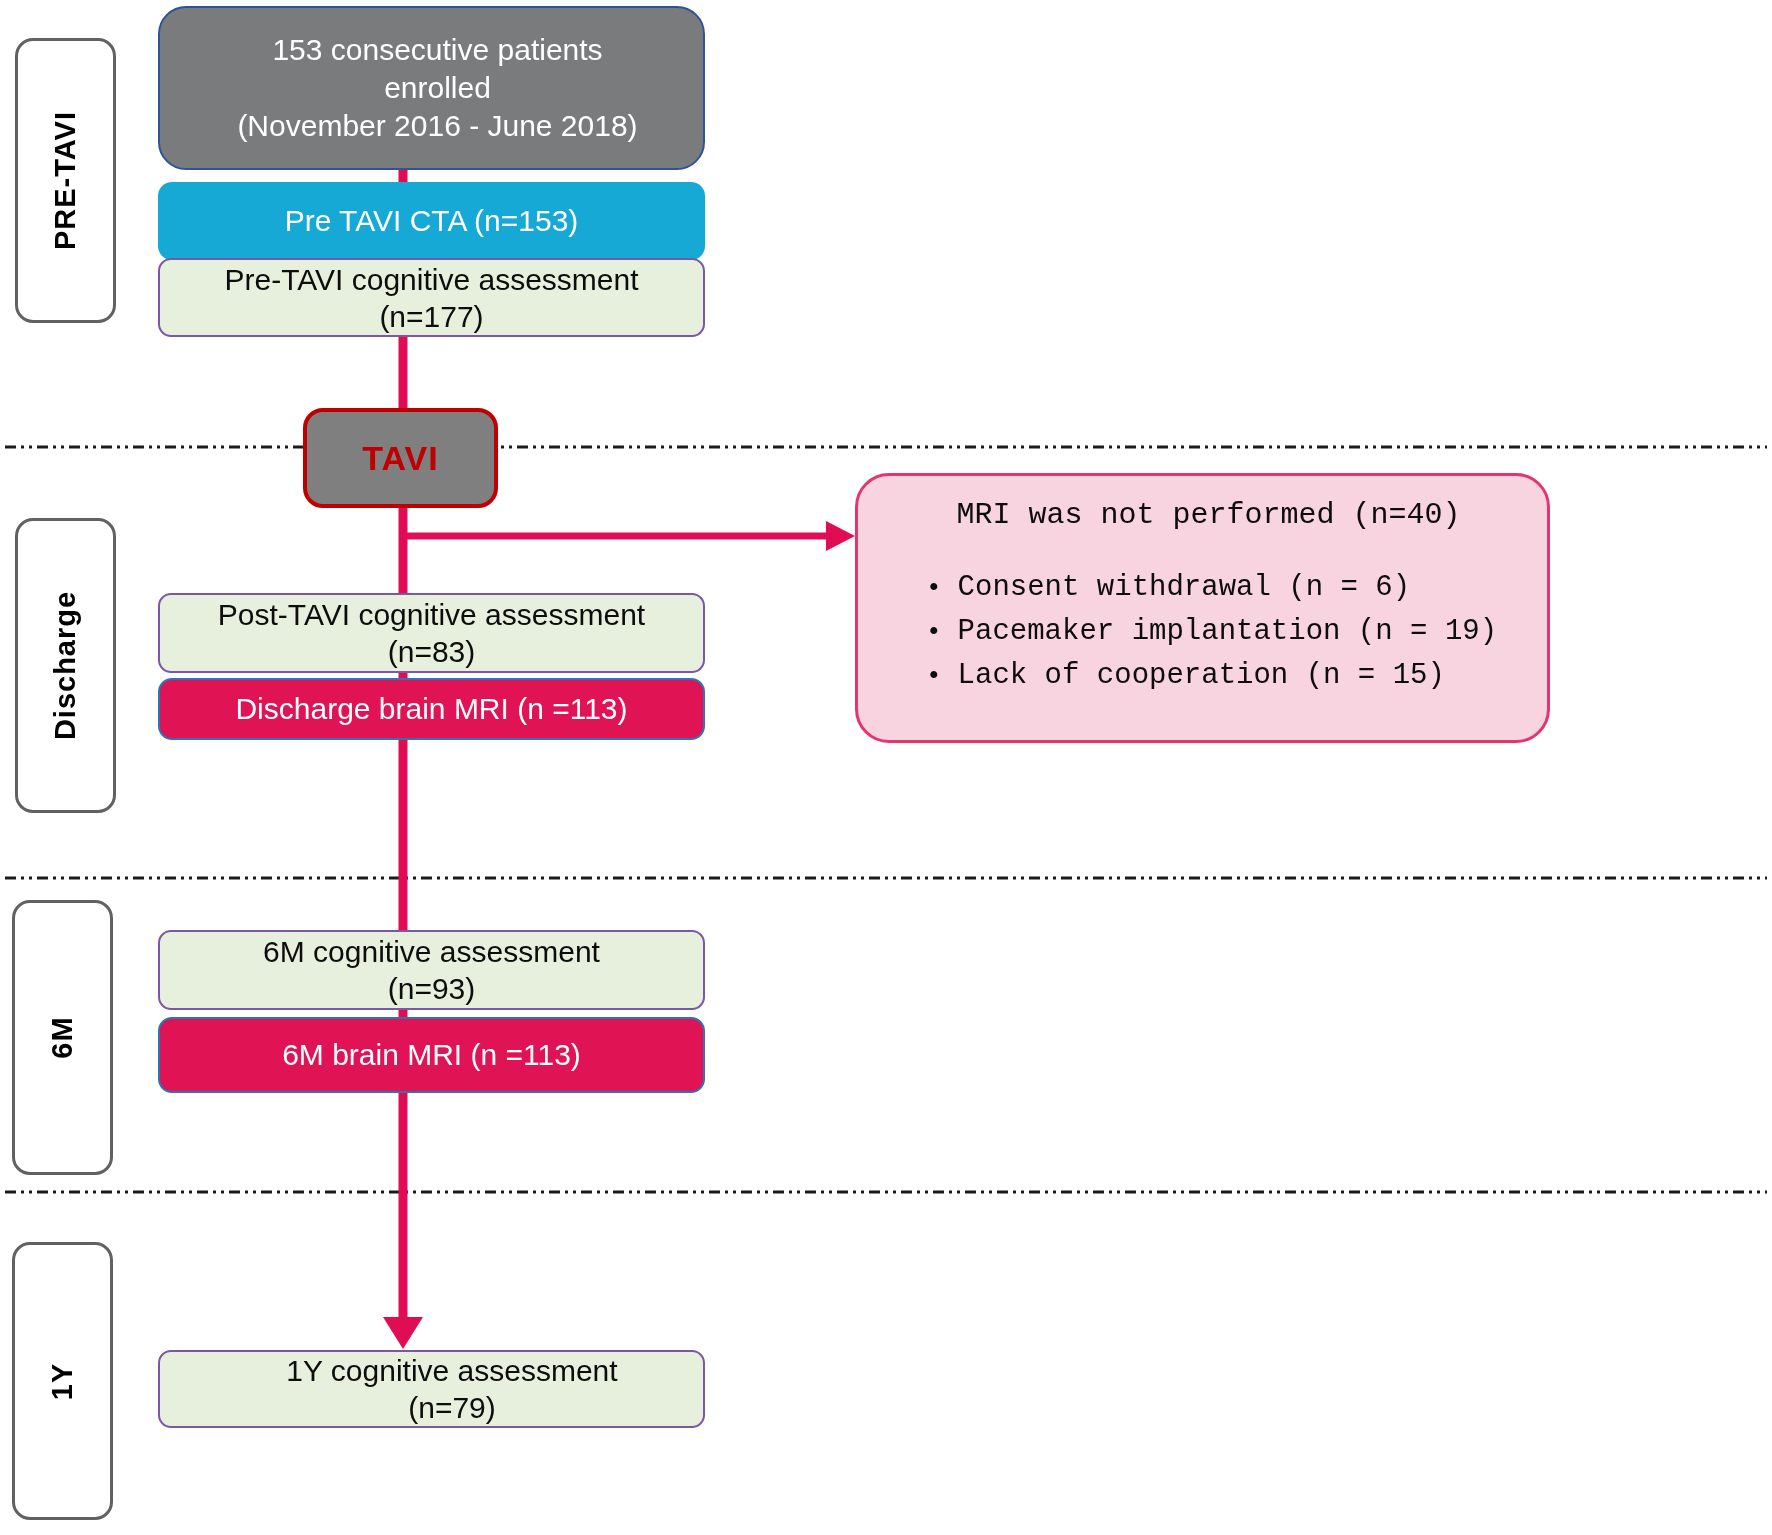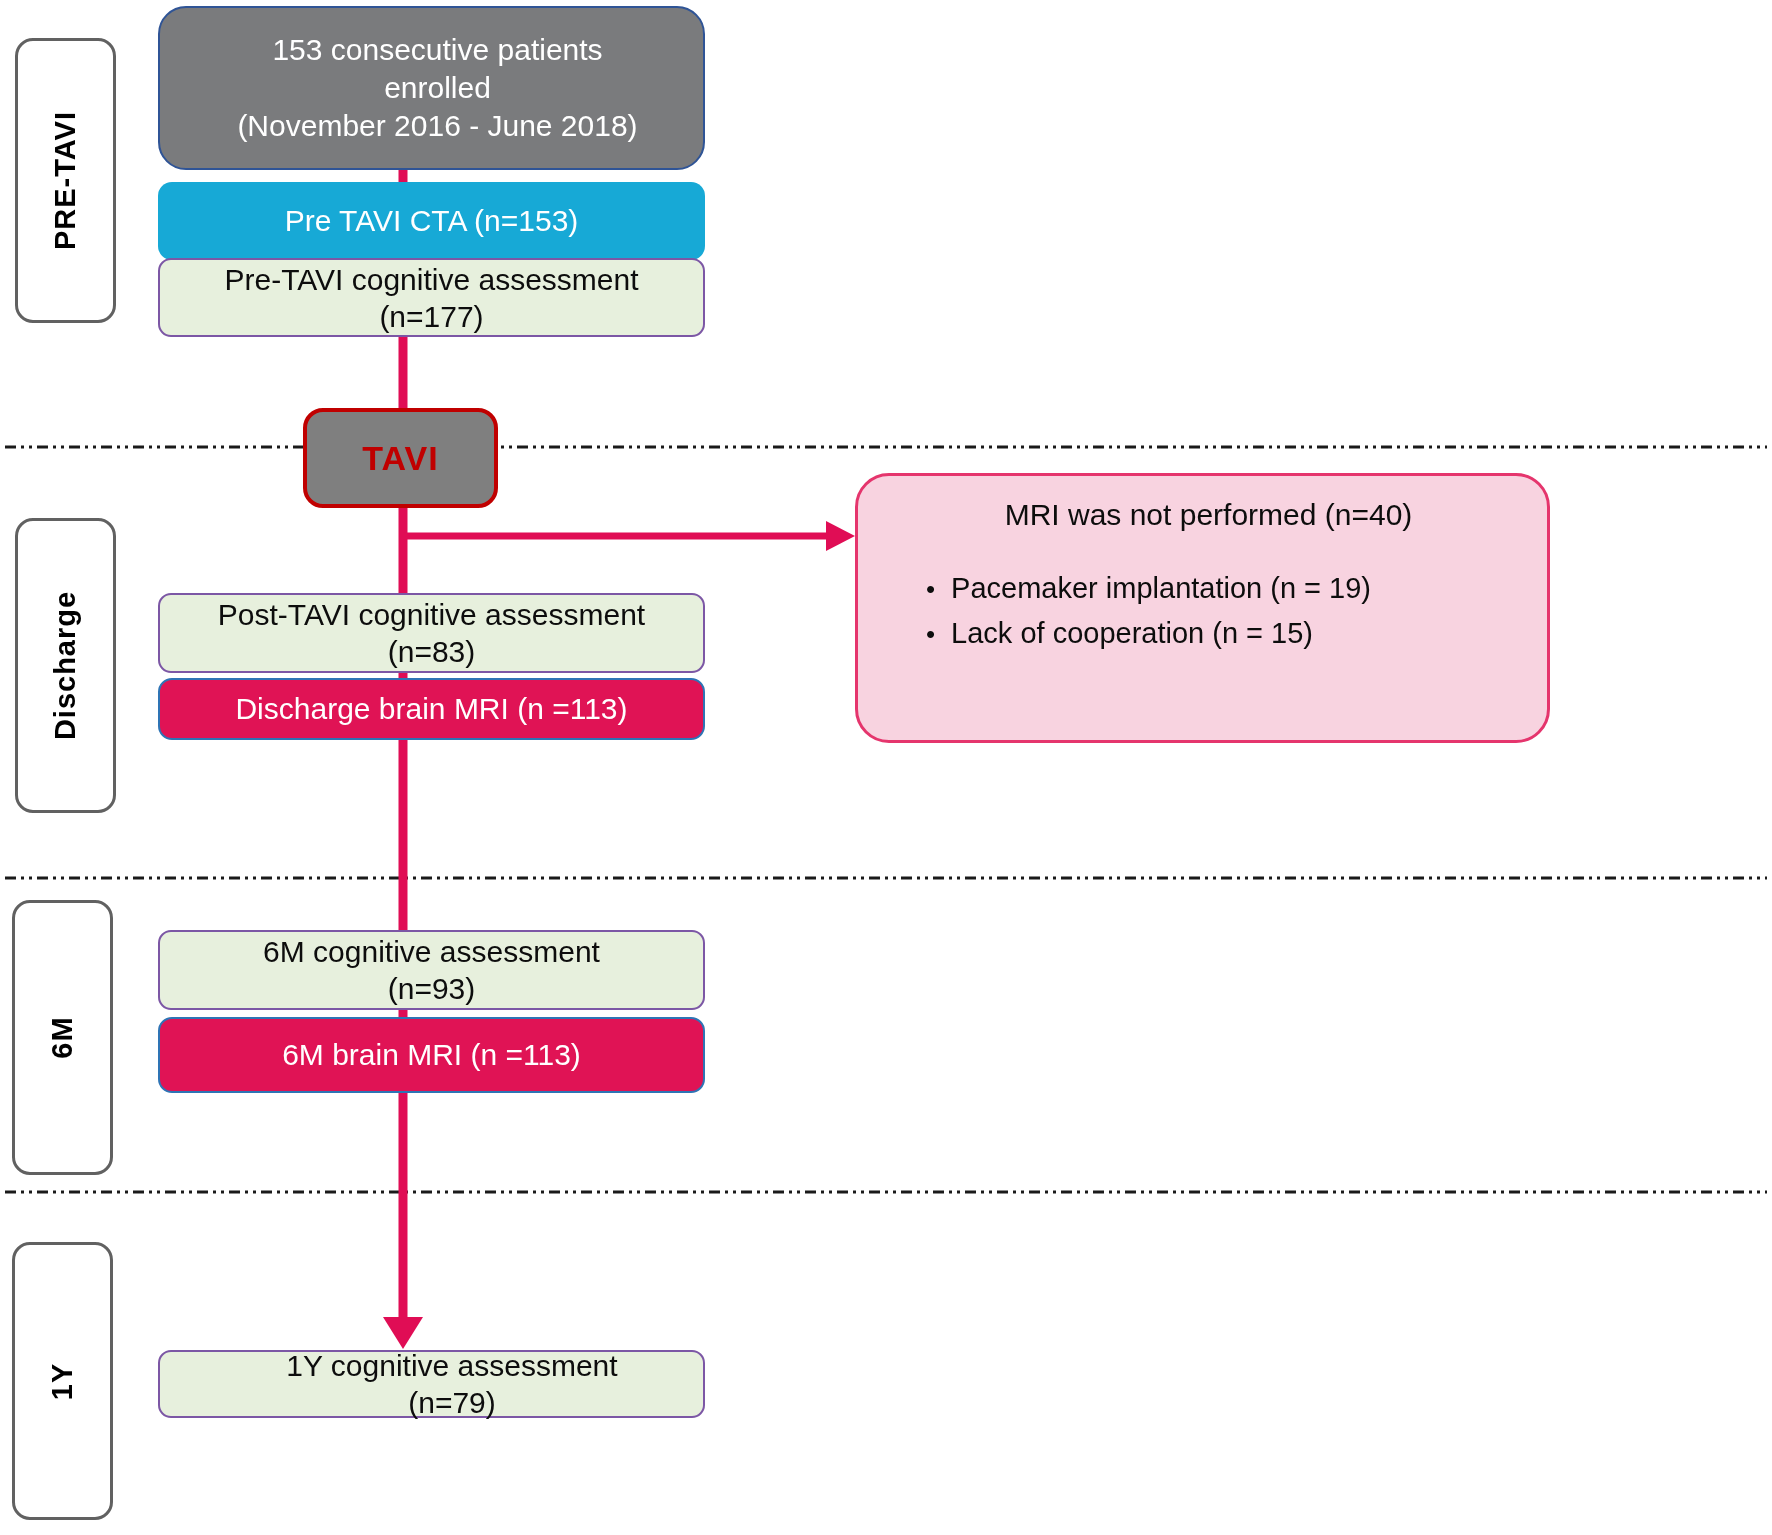--- a/index.html
+++ b/index.html
@@ -46,21 +46,21 @@
   .box-green{
     background:var(--green-fill);
     border:2.5px solid var(--green-border);
     border-radius:13px;
     color:#0d0d0d;font-size:30px;line-height:37px;
     left:158px;width:547px;
   }
   .g-pre{top:258px;height:79px;}
   .g-post{top:593px;height:80px;}
   .g-6m{top:930px;height:80px;}
-  .g-1y{top:1350px;height:68px;padding-left:41px;}
+  .g-1y{top:1350px;height:78px;padding-left:41px;}
   .box-crimson{
     background:var(--crimson-fill);
     border:2px solid var(--crimson-border);
     border-radius:14px;
     color:#ffffff;font-size:30px;
     left:158px;width:547px;
   }
   .c-discharge{top:678px;height:62px;}
   .c-6m{top:1017px;height:76px;}
   .box-tavi{
@@ -72,20 +72,21 @@
   }
   
   .box-pink{
     left:855px;top:473px;width:695px;height:270px;
     background:var(--pink-fill);
     border:3px solid var(--pink-border);
     border-radius:34px;
     color:#0d0d0d;
     justify-content:flex-start;align-items:stretch;
     padding:22px 30px 0 42px;
+    font-family:Liberation Mono, monospace;
   }
   .box-pink .pink-title{font-size:30px;text-align:center;}
   .box-pink ul{
     margin:34px 0 0 0;padding:0 0 0 26px;
     text-align:left;font-size:29px;line-height:44px;
     list-style:none;
   }
   .box-pink ul li::before{content:"•";margin-right:16px;font-size:26px;}
 </style>
 </head>
@@ -131,20 +132,21 @@
     <div>(n=177)</div>
   </div>
 
   <div class="node box-tavi">
     <div>TAVI</div>
   </div>
 
   <div class="node box-pink">
     <div class="pink-title">MRI was not performed (n=40)</div>
     <ul>
+        <li>Consent withdrawal (n = 6)</li>
         <li>Pacemaker implantation (n = 19)</li>
         <li>Lack of cooperation (n = 15)</li>
       </ul>
   </div>
 
   <div class="node box-green g-post">
     <div>Post-TAVI cognitive assessment</div>
     <div>(n=83)</div>
   </div>
 

